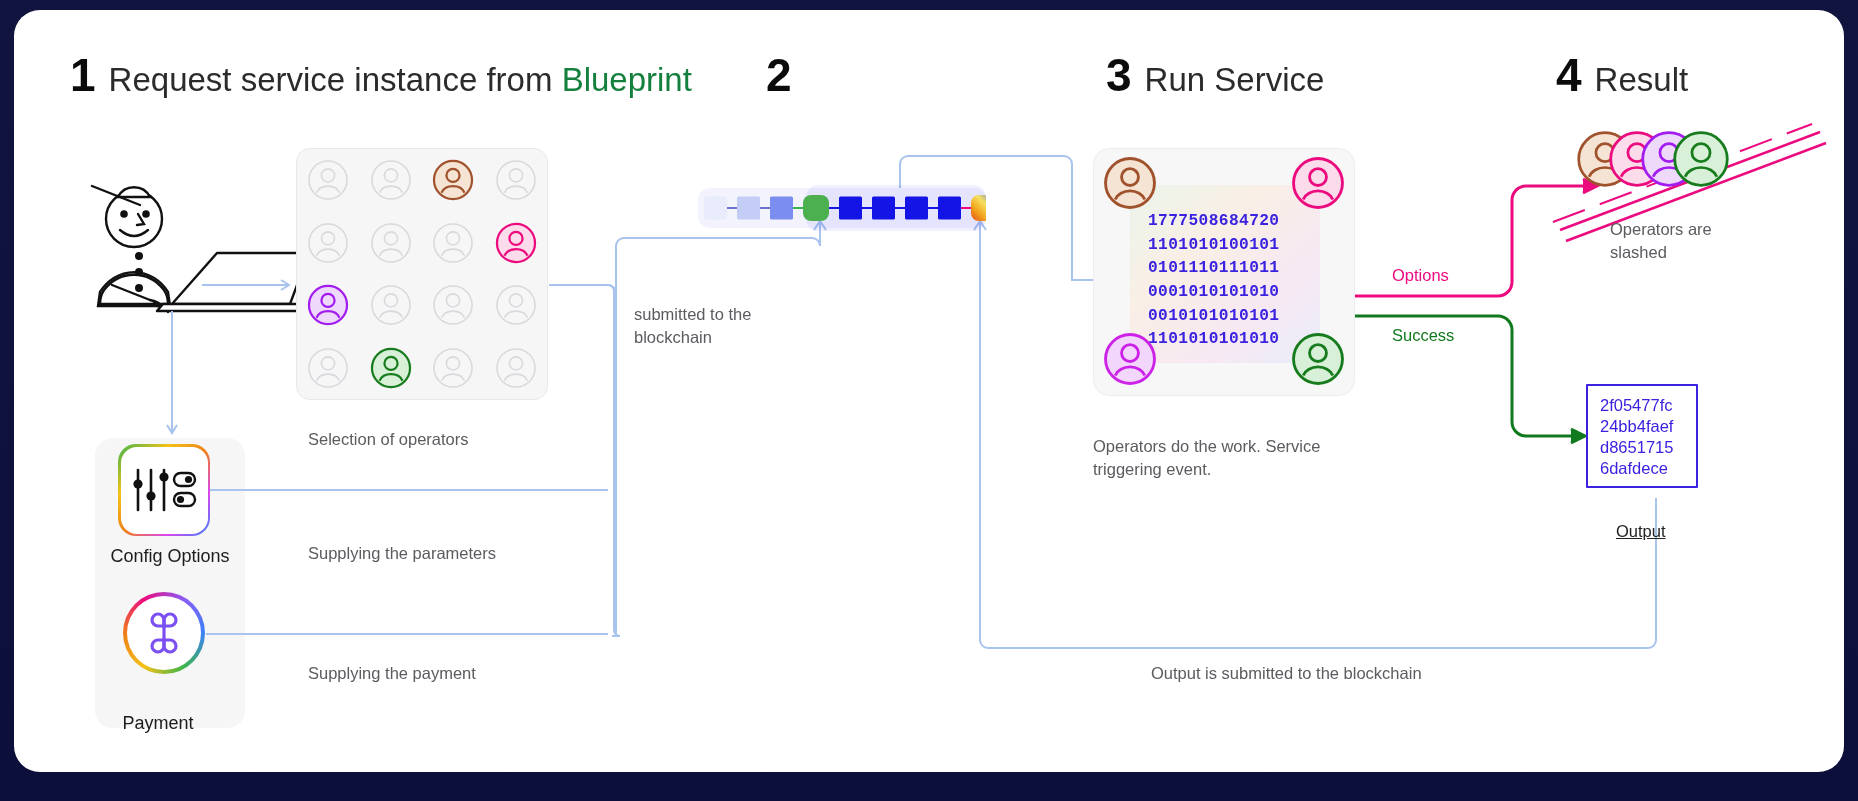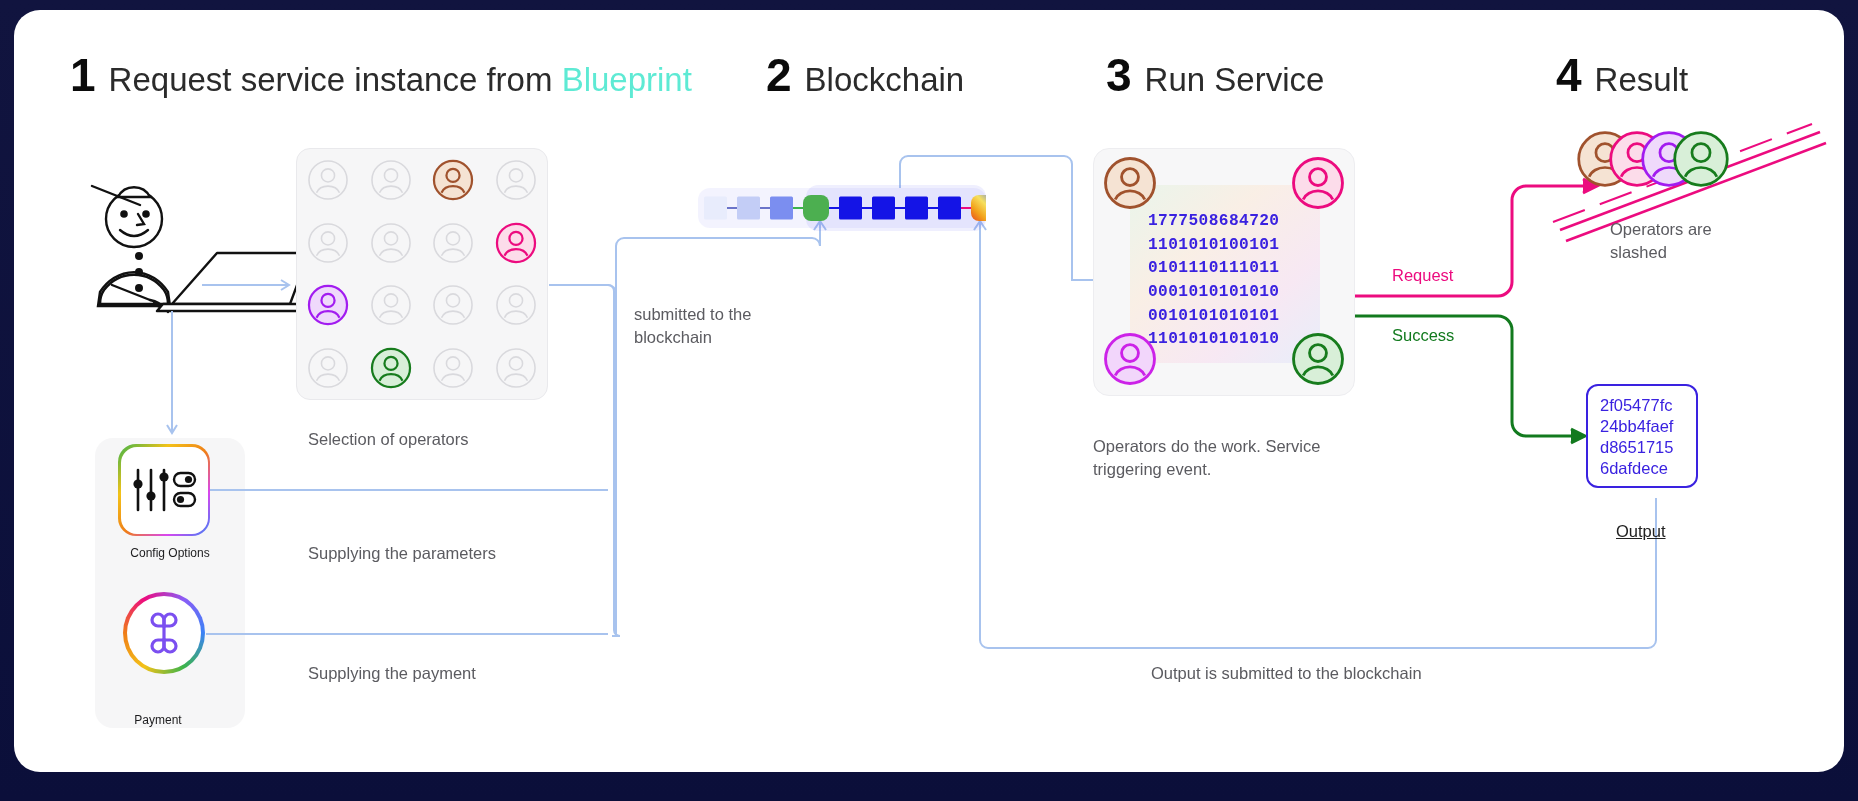--- a/index.html
+++ b/index.html
@@ -32,21 +32,21 @@
     background: #ffffff;
     border-radius: 26px;
   }
 
   
   .heading { position: absolute; display: flex; align-items: baseline; gap: 14px; white-space: nowrap; }
   .heading .num {
     font-size: 46px; font-weight: 700; color: #0b0b0b; letter-spacing: -1px;
   }
   .heading .txt { font-size: 33px; color: #2b2b2b; font-weight: 400; }
-  .heading .txt .accent { color: #5eead4; text-align: right; }
+  .heading .txt .accent { color: #15803d; text-align: right; }
 
   #h1 { left: 70px; top: 48px; }
   #h2 { left: 766px; top: 48px; }
   #h3 { left: 1106px; top: 48px; }
   #h4 { left: 1556px; top: 48px; }
 
   
   .panel-grid {
     position: absolute; left: 296px; top: 148px;
     width: 252px; height: 252px;
@@ -72,21 +72,21 @@
   .cap-dark { color: #222; text-decoration: underline; }
   #cap-selection { left: 308px; top: 428px; }
   #cap-submitted { left: 634px; top: 303px; width: 190px; }
   #cap-operators-work { left: 1093px; top: 435px; width: 270px; }
   #cap-params { left: 308px; top: 542px; }
   #cap-payment-supply { left: 308px; top: 662px; text-align: right; }
   #cap-output-chain { left: 1151px; top: 662px; }
   #cap-slashed { left: 1583px; top: 218px; width: 160px; margin-left: 27px; }
   #cap-output-label { left: 1616px; top: 520px; }
   .icon-label {
-    position: absolute; font-size: 12px; color: #1c1c1e; text-align: center; width: 240px;
+    position: absolute; font-size: 18px; color: #1c1c1e; text-align: center; width: 240px;
   }
   #label-config { left: 50px; top: 546px; }
   #label-payment { left: 38px; top: 688px; margin-top: 25px; }
 
   
   .flow-label { position: absolute; font-size: 16.5px; font-weight: 500; }
   #label-failure { left: 1392px; top: 266px; color: #ec0b7f; }
   #label-success { left: 1392px; top: 326px; color: #127a1e; text-align: right; }
 
   
@@ -119,21 +119,21 @@
   }
   .chain-halo2 {
     position: absolute; left: 108px; top: -3px; width: 180px; height: 46px;
     border-radius: 12px; background: rgba(99,102,241,.10);
   }
 
   
   .hash-box {
     position: absolute; left: 1586px; top: 384px;
     width: 112px; height: 104px;
-    border: 2px solid #3a22e0; border-radius: 12px; background: #fff;
+    border: 2px solid #3a22e0; border-radius: 1px; background: #fff;
     padding: 9px 0 0 12px;
   }
   .hash-box div { color: #3a22e0; font-size: 16.5px; line-height: 1.28; font-family: "Liberation Sans", sans-serif; }
 
   .binary {
     position: absolute; left: 1148px; top: 210px;
     font-family: "Liberation Mono", monospace;
     font-size: 16.2px; font-weight: 700; color: #3a22e0; line-height: 1.46;
     letter-spacing: .4px;
   }
@@ -146,21 +146,20 @@
 <div id="stage">
   <div class="frame-bg"></div>
   <div class="card"></div>
 
   <div class="heading" id="h1">
     <span class="num">1</span>
     <span class="txt"><span>Request service instance from </span><span class="accent">Blueprint</span></span>
   </div>
   <div class="heading" id="h2">
     <span class="num">2</span>
-    <span class="txt">Blockchain</span>
   </div>
   <div class="heading" id="h3">
     <span class="num">3</span>
     <span class="txt">Run Service</span>
   </div>
   <div class="heading" id="h4">
     <span class="num">4</span>
     <span class="txt">Result</span>
   </div>
 
@@ -460,21 +459,21 @@
       <path d="M1583 179 l14 7 -14 7" fill="#ec0b7f" stroke="#ec0b7f"></path>
       <path d="M1355 316 H1498 a14 14 0 0 1 14 14 V422 a14 14 0 0 0 14 14 H1578" stroke="#127a1e"></path>
       <path d="M1571 429 l14 7 -14 7" fill="#127a1e" stroke="#127a1e"></path>
     </g>
     <g stroke="#ec0b7f" stroke-width="2.6">
       <line x1="1560" y1="230" x2="1820" y2="132"></line>
       <line x1="1566" y1="241" x2="1826" y2="143"></line>
       <line x1="1553" y1="222" x2="1812" y2="124" stroke-dasharray="34 16" stroke-width="2"></line>
     </g>
   </svg>
-  <div class="flow-label" id="label-failure">Request</div>
+  <div class="flow-label" id="label-failure">Options</div>
   <div class="flow-label" id="label-success">Success</div>
 
   <div class="cap" id="cap-slashed">Operators are slashed</div>
 
   <div class="hash-box">
       <div>2f05477fc</div>
       <div>24bb4faef</div>
       <div>d8651715</div>
       <div>6dafdece</div>
     </div>

